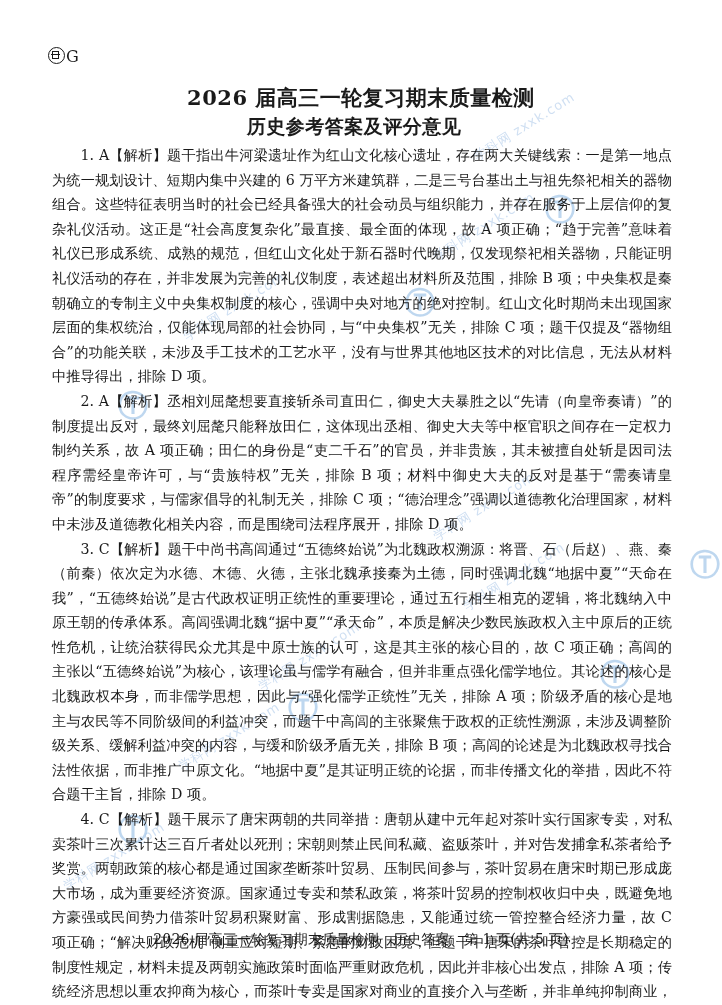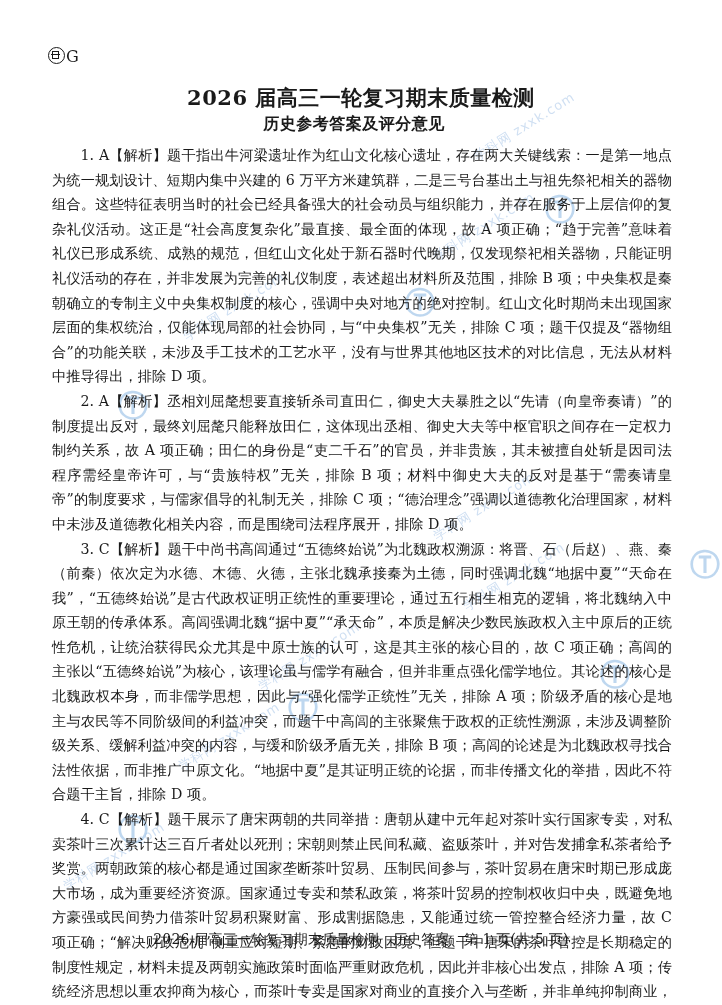--- a/index.html
+++ b/index.html
@@ -104,21 +104,21 @@
     letter-spacing: 0.5px;
     font-family: "DejaVu Serif", "Liberation Serif", serif;
     z-index: 4;
   }
   .title-sub {
     position: absolute;
     left: 0;
     top: 114px;
     width: 708px;
     text-align: center;
-    font-size: 16px;
+    font-size: 19px;
     font-weight: 700;
     letter-spacing: 0.5px;
     font-family: Liberation Serif, serif;
     z-index: 4;
   }
 
   
   .body-col {
     position: absolute;
     left: 52px;

